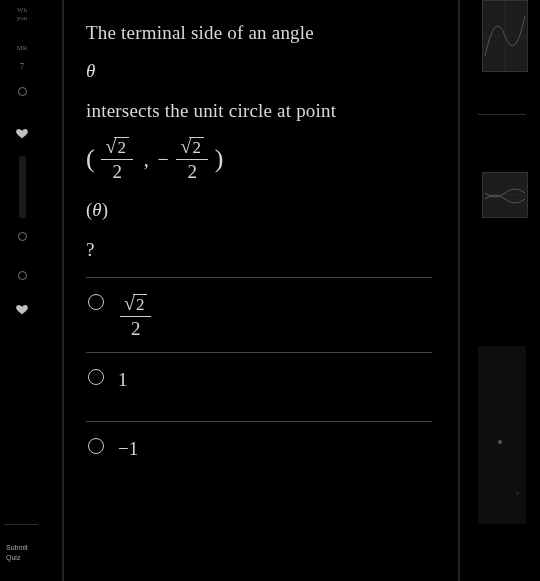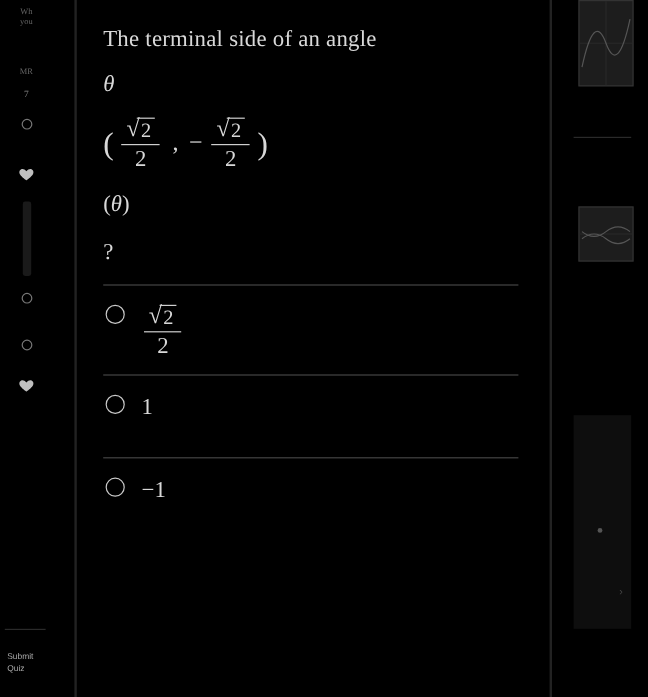--- a/index.html
+++ b/index.html
@@ -1,20 +1,20 @@
 <!DOCTYPE html>
 <html><head>
 <meta charset="utf-8">
 <style>
   html,body{margin:0;padding:0;background:#000;color:#d8d8d8;font-family:Georgia,"Times New Roman",serif;width:540px;height:581px;overflow:hidden}
   .root{display:flex;width:534px;height:581px;position:relative}
   
   .left{width:44px;flex:0 0 44px;display:flex;flex-direction:column;align-items:center;padding-top:6px;font-size:7px;color:#555;position:relative}
   .left .wh{line-height:8px;text-align:center;color:#666}
-  .left .mr{margin-top:34px;color:#666;font-size:7px}
+  .left .mr{margin-top:22px;color:#666;font-size:7px}
   .left .qnum{margin-top:10px;font-size:8px;color:#888}
   .left .dots-col{margin-top:16px;display:flex;flex-direction:column;align-items:center;gap:20px}
   .dot{width:7px;height:7px;border:1.2px solid #777;border-radius:50%;background:transparent}
   .heart{width:14px;height:14px;position:relative;margin-top:30px}
   .heart svg{display:block}
   .heart2{margin-top:160px}
   .progress-slot{width:7px;height:62px;background:#1a1a1a;margin-top:16px;border-radius:2px}
   .submit{position:absolute;left:6px;bottom:18px;font-size:7px;color:#a9a9a9;font-family:Arial,Helvetica,sans-serif;line-height:10px}
   .hr-left-top{position:absolute;left:4px;top:524px;width:34px;height:1px;background:#2a2a2a}
   
@@ -98,20 +98,21 @@
     <div class="vline-l"></div>
     <div class="vline-r"></div>
     <div class="inner">
 
       <p class="qtext">The terminal side of an angle</p>
 
       <p class="math-line">
         <span class="theta">θ</span>
       </p>
 
+      <p class="qtext">intersects the unit circle at point</p>
 
       <div class="math-line" style="margin-bottom:18px">
         <span class="paren">(</span>
         <span class="frac">
           <span class="num"><span class="sqrt">
                 <span class="surd">√</span>
                 <span class="radicand">2</span>
               </span></span>
           <span class="den">2</span>
         </span>

